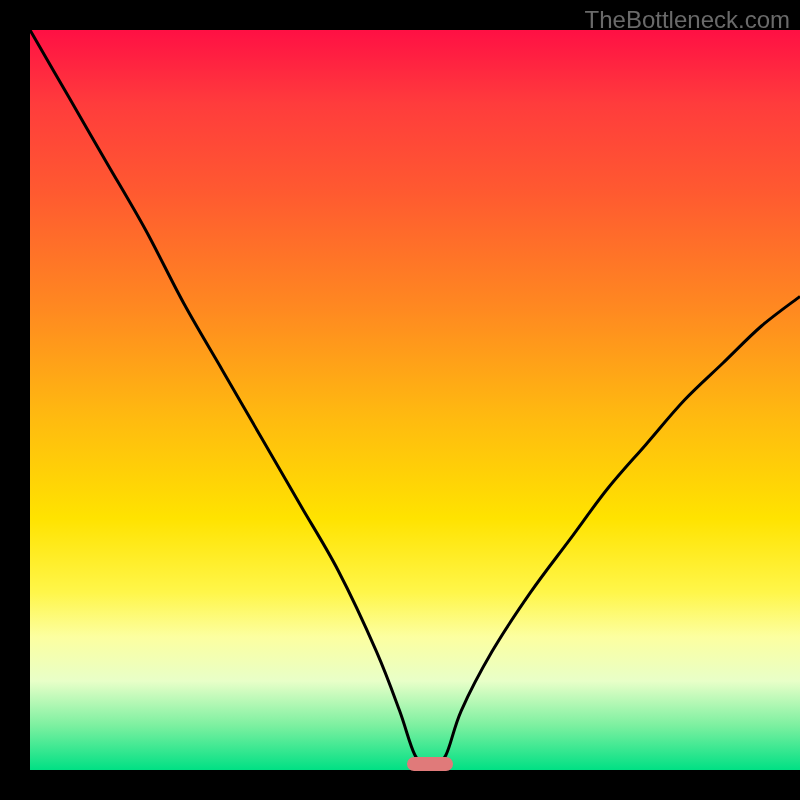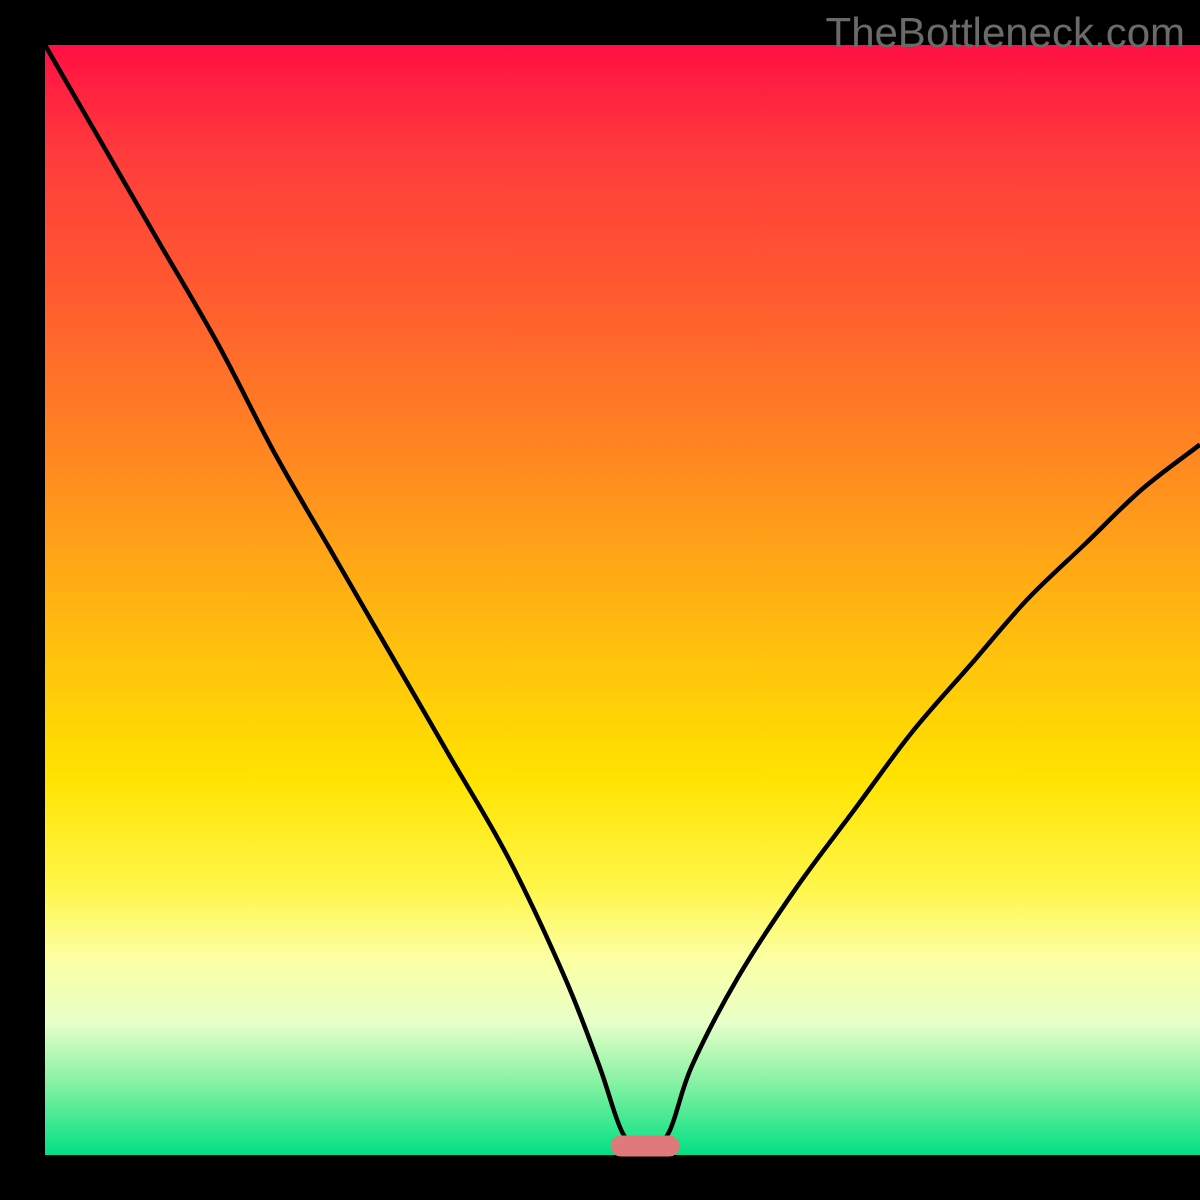--- a/index.html
+++ b/index.html
@@ -9,21 +9,21 @@
     background: #000;
     position: relative;
     font-family: Arial, Helvetica, sans-serif;
     overflow: hidden;
   }
   .watermark {
     position: absolute;
     top: 6px;
     right: 10px;
     color: #6a6a6a;
-    font-size: 28px;
+    font-size: 24px;
     font-weight: 500;
     z-index: 10;
   }
   .plot-area {
     position: absolute;
     left: 30px;
     top: 30px;
     width: 770px;
     height: 740px;
     background: linear-gradient(to bottom,

